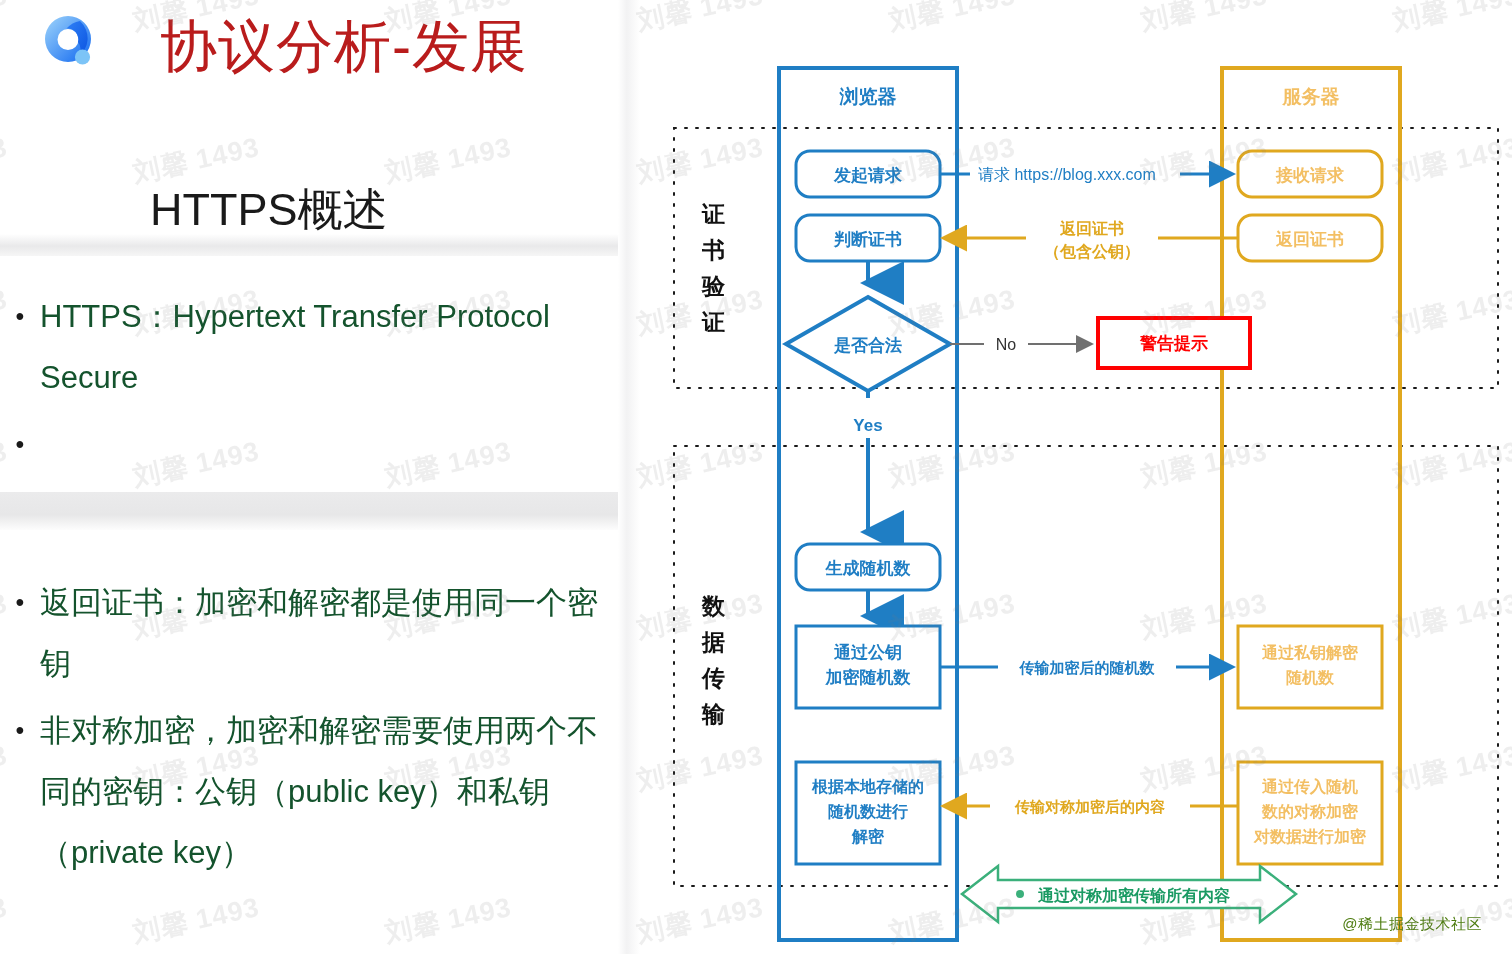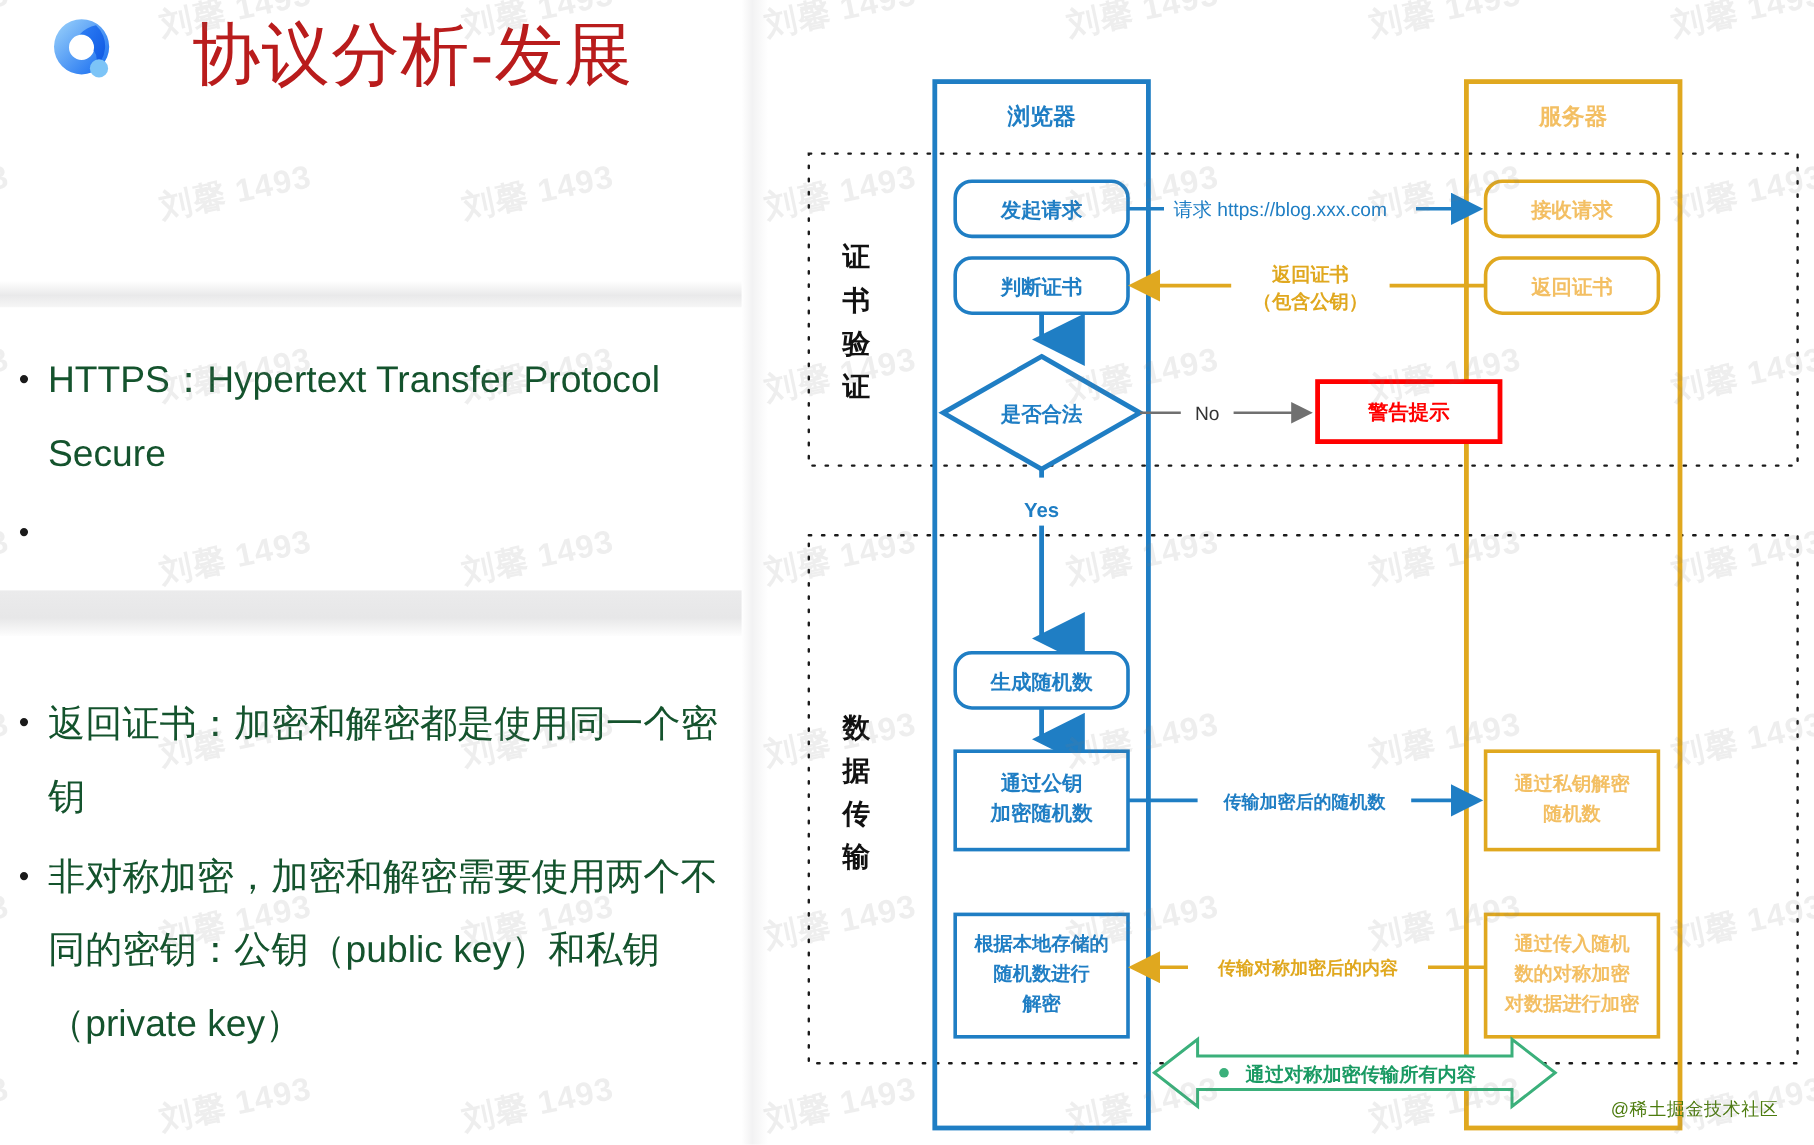--- a/index.html
+++ b/index.html
@@ -97,20 +97,21 @@
           <stop offset="1" stop-color="#0a52e0"></stop>
         </linearGradient>
       </defs>
       <path d="M31 4 A23 23 0 1 0 31 50 A23 23 0 1 0 31 4 Z M31 17 A10.5 10.5 0 1 1 31 38 A10.5 10.5 0 1 1 31 17 Z" fill="url(#lgA)" fill-rule="evenodd"></path>
       <path d="M43 9 A23.5 23.5 0 0 1 40 46 A12 12 0 0 0 41 30 A10.8 10.8 0 0 0 29.5 16.6 A23.5 23.5 0 0 1 43 9 Z" fill="url(#lgB)" opacity=".95"></path>
       <circle cx="45.5" cy="45" r="7.6" fill="#7cc4f7"></circle>
     </svg>
   </div>
 
   <div class="deck-title">协议分析-发展</div>
+  <div class="sec-title">HTTPS概述</div>
 
   <div class="bullets">
     <div class="bullet">
       <span class="dot">•</span>
       <span class="btext">HTTPS：Hypertext Transfer Protocol Secure</span>
     </div>
     <div class="bullet">
       <span class="dot">•</span>
     </div>
   </div>

